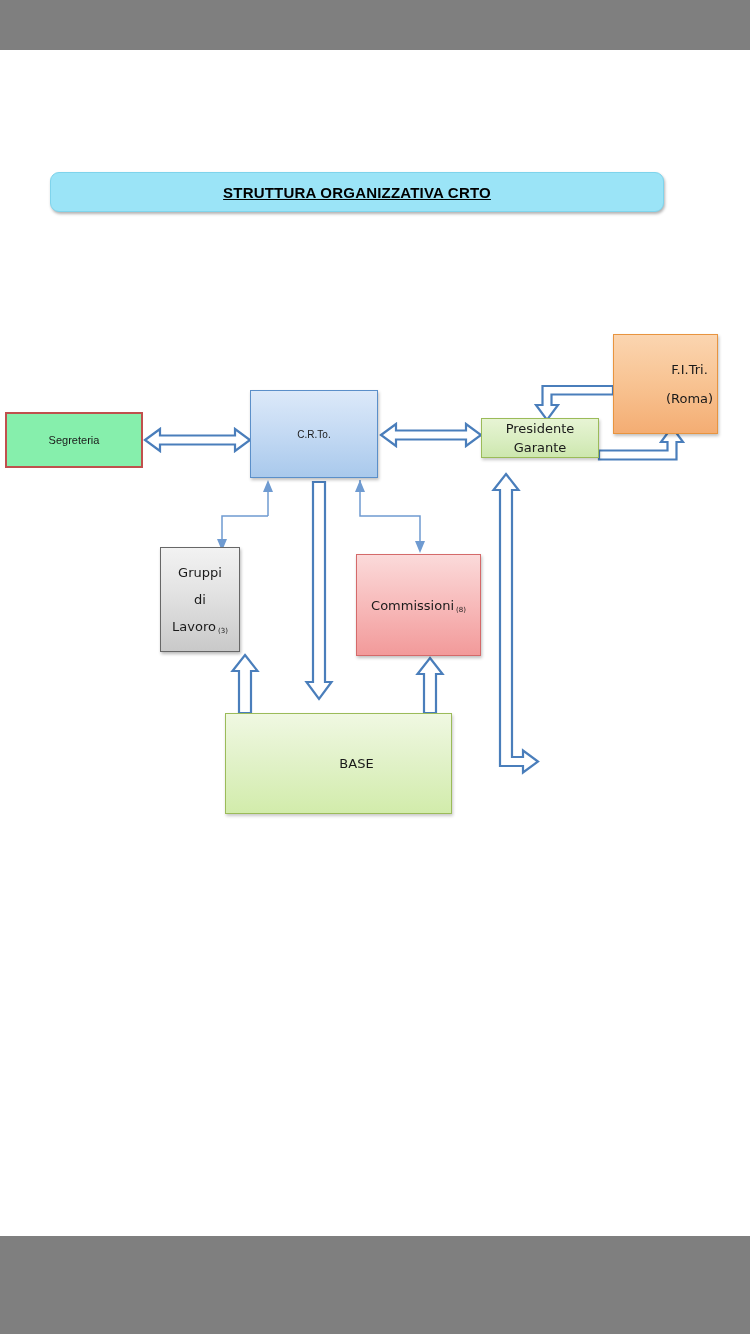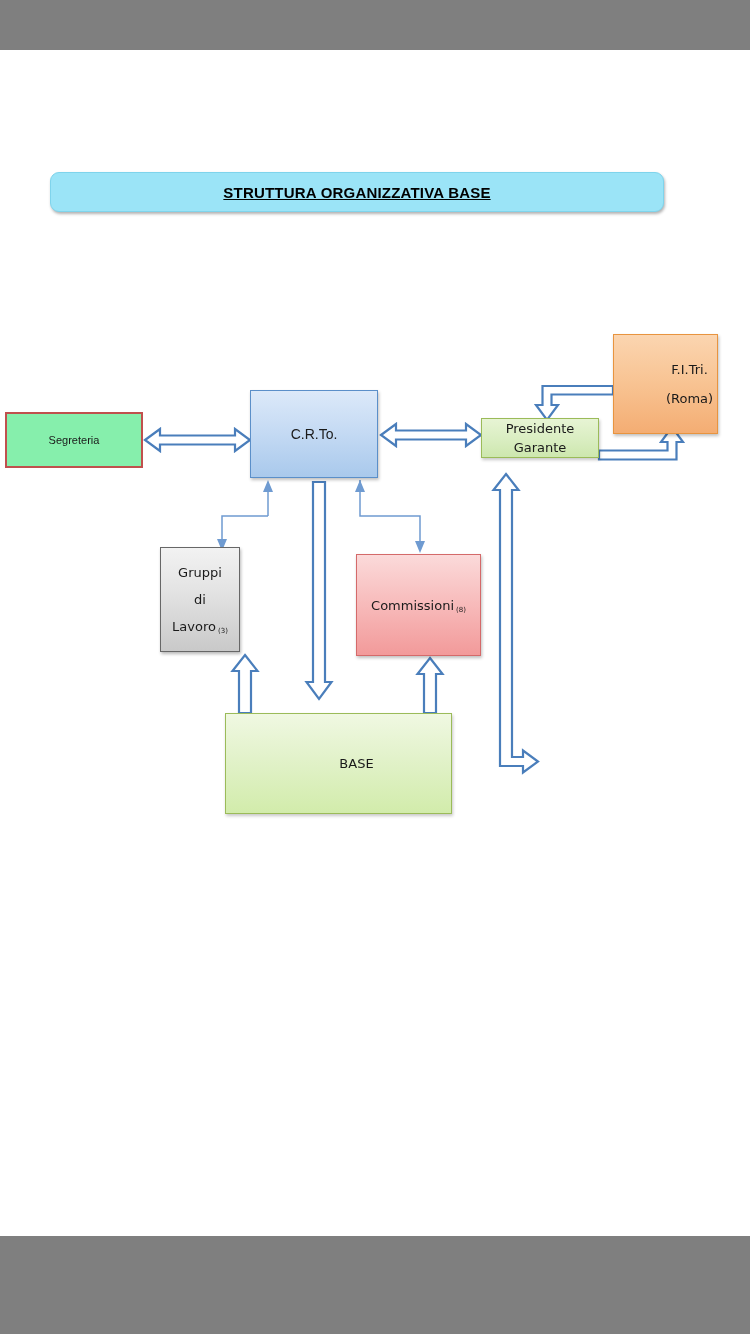--- a/index.html
+++ b/index.html
@@ -82,21 +82,21 @@
     font-size: 11px;
   }
 
   
   .node-crto {
     left: 250px; top: 340px; width: 128px; height: 88px;
     background: linear-gradient(to bottom, #dce9f9 0%, #c6dbf4 45%, #a9c9ec 100%);
     border: 1px solid #5b8fc9;
     box-shadow: 1px 2px 3px rgba(0,0,0,0.25);
     font-family: "Liberation Sans", sans-serif;
-    font-size: 14px;
+    font-size: 10px;
     justify-content: center;
   }
 
   
   .node-presidente {
     left: 481px; top: 368px; width: 118px; height: 40px;
     background: linear-gradient(to bottom, #e7f4d4 0%, #d8edbf 60%, #cde7ae 100%);
     border: 1px solid #9bbb59;
     box-shadow: 1px 2px 3px rgba(0,0,0,0.22);
     font-family: "DejaVu Sans", sans-serif;
@@ -169,21 +169,21 @@
 </style>
 </head>
 <body>
 
 <div class="bar-top"></div>
 <div class="bar-bottom"></div>
 
 <div class="page">
 
   <div class="title-banner">
-    <span class="title-text">STRUTTURA ORGANIZZATIVA BASE</span>
+    <span class="title-text">STRUTTURA ORGANIZZATIVA CRTO</span>
   </div>
 
   <svg class="arrows" viewBox="0 0 750 1186">
 
     <path class="blk" d="M 145,390 L 160,379 L 160,385.5 L 235,385.5 L 235,379 L 250,390 L 235,401 L 235,394.5 L 160,394.5 L 160,401 Z"></path>
 
     <path class="blk" d="M 381,385 L 396,374 L 396,380.5 L 466,380.5 L 466,374 L 481,385 L 466,396 L 466,389.5 L 396,389.5 L 396,396 Z"></path>
 
     <path class="blk" d="M 613,336 L 613,344.5 L 551.5,344.5 L 551.5,355 L 558,355 L 547,370 L 536,355 L 542.5,355 L 542.5,336 Z"></path>
 

